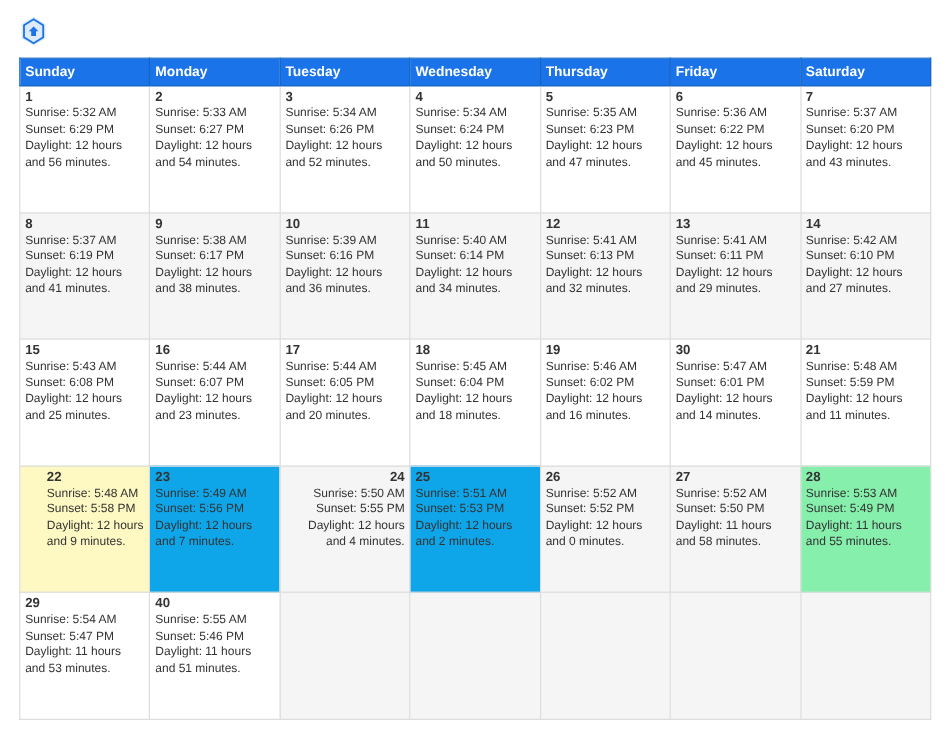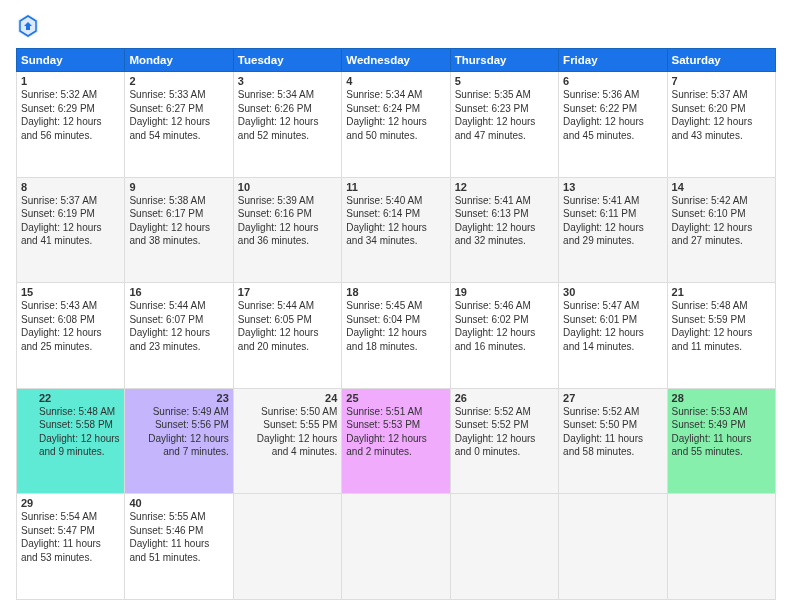--- a/index.html
+++ b/index.html
@@ -213,33 +213,33 @@
           <td>
             <span class="day-number">30</span>
             <div class="cell-text">Sunrise: 5:47 AM<br>Sunset: 6:01 PM<br>Daylight: 12 hours<br>and 14 minutes.</div>
           </td>
           <td>
             <span class="day-number">21</span>
             <div class="cell-text">Sunrise: 5:48 AM<br>Sunset: 5:59 PM<br>Daylight: 12 hours<br>and 11 minutes.</div>
           </td>
         </tr>
         <tr style="background: rgb(245, 245, 245);">
-          <td style="background: #5eead4; padding-left: 22px;">
+          <td style="background: #fef9c3; padding-left: 22px;">
             <span class="day-number">22</span>
             <div class="cell-text">Sunrise: 5:48 AM<br>Sunset: 5:58 PM<br>Daylight: 12 hours<br>and 9 minutes.</div>
           </td>
-          <td style="background: #c4b5fd; text-align: right;">
+          <td style="background: #0ea5e9;">
             <span class="day-number">23</span>
             <div class="cell-text">Sunrise: 5:49 AM<br>Sunset: 5:56 PM<br>Daylight: 12 hours<br>and 7 minutes.</div>
           </td>
           <td style="background: rgb(245, 245, 245); text-align: right;">
             <span class="day-number">24</span>
             <div class="cell-text">Sunrise: 5:50 AM<br>Sunset: 5:55 PM<br>Daylight: 12 hours<br>and 4 minutes.</div>
           </td>
-          <td style="background: #f0abfc;">
+          <td style="background: #0ea5e9;">
             <span class="day-number">25</span>
             <div class="cell-text">Sunrise: 5:51 AM<br>Sunset: 5:53 PM<br>Daylight: 12 hours<br>and 2 minutes.</div>
           </td>
           <td style="background: rgb(245, 245, 245); margin-top: 48px;">
             <span class="day-number">26</span>
             <div class="cell-text">Sunrise: 5:52 AM<br>Sunset: 5:52 PM<br>Daylight: 12 hours<br>and 0 minutes.</div>
           </td>
           <td style="background: rgb(245, 245, 245);">
             <span class="day-number">27</span>
             <div class="cell-text">Sunrise: 5:52 AM<br>Sunset: 5:50 PM<br>Daylight: 11 hours<br>and 58 minutes.</div>

